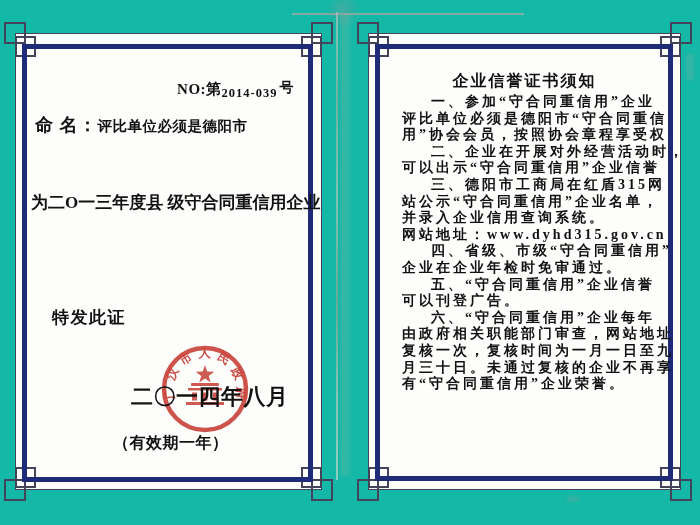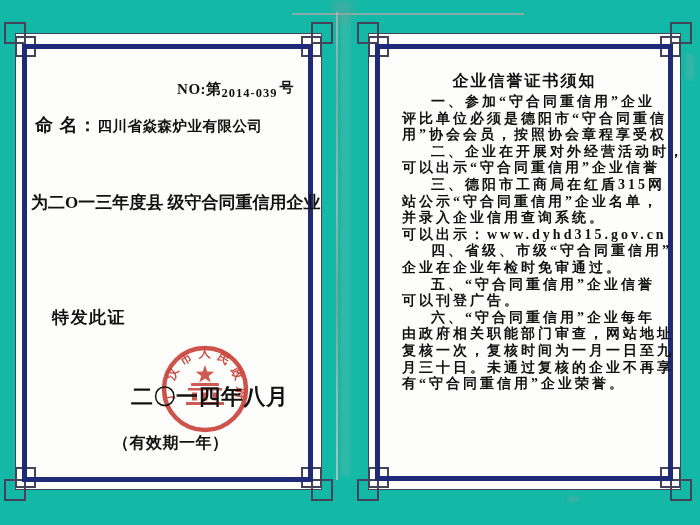--- a/index.html
+++ b/index.html
@@ -134,21 +134,21 @@
     <div class="corner b c-bl-b"></div>
     <div class="corner c-br-a"></div>
     <div class="corner b c-br-b"></div>
     <div class="blue-frame"></div>
 
     <div class="serial">
       <span>NO:第</span><span class="num">2014-039</span><span class="suffix">号</span>
     </div>
 
     <div class="name-line">
-      <span class="name-label">命 名：</span><span class="company">四川省焱森炉业有限公司</span>
+      <span class="name-label">命 名：</span><span class="company">评比单位必须是德阳市</span>
     </div>
 
     <div class="award-line">为二O一三年度县 级守合同重信用企业</div>
 
     <div class="grant-line">特发此证</div>
 
     <svg class="seal" viewBox="0 0 100 100">
       <circle cx="50" cy="50" r="41" fill="none" stroke="#c53a31" stroke-width="4.5" opacity="0.95"></circle>
       <path id="sealArc" d="M 19.9 60.9 A 32 32 0 1 1 80.1 60.9" fill="none"></path>
       <text font-size="12" font-weight="bold" fill="#c53a31">
@@ -187,21 +187,21 @@
 
     <div class="notice-body">
         <div class="notice-line indent">一、参加“守合同重信用”企业</div>
         <div class="notice-line">评比单位必须是德阳市“守合同重信</div>
         <div class="notice-line">用”协会会员，按照协会章程享受权</div>
         <div class="notice-line indent">二、企业在开展对外经营活动时，</div>
         <div class="notice-line">可以出示“守合同重信用”企业信誉</div>
         <div class="notice-line indent">三、德阳市工商局在红盾315网</div>
         <div class="notice-line">站公示“守合同重信用”企业名单，</div>
         <div class="notice-line">并录入企业信用查询系统。</div>
-        <div class="notice-line">可以出示：www.dyhd315.gov.cn</div>
+        <div class="notice-line">网站地址：www.dyhd315.gov.cn</div>
         <div class="notice-line indent">四、省级、市级“守合同重信用”</div>
         <div class="notice-line">企业在企业年检时免审通过。</div>
         <div class="notice-line indent">五、“守合同重信用”企业信誉</div>
         <div class="notice-line">可以刊登广告。</div>
         <div class="notice-line indent">六、“守合同重信用”企业每年</div>
         <div class="notice-line">由政府相关职能部门审查，网站地址</div>
         <div class="notice-line">复核一次，复核时间为一月一日至九</div>
         <div class="notice-line">月三十日。未通过复核的企业不再享</div>
         <div class="notice-line">有“守合同重信用”企业荣誉。</div>
       </div>

